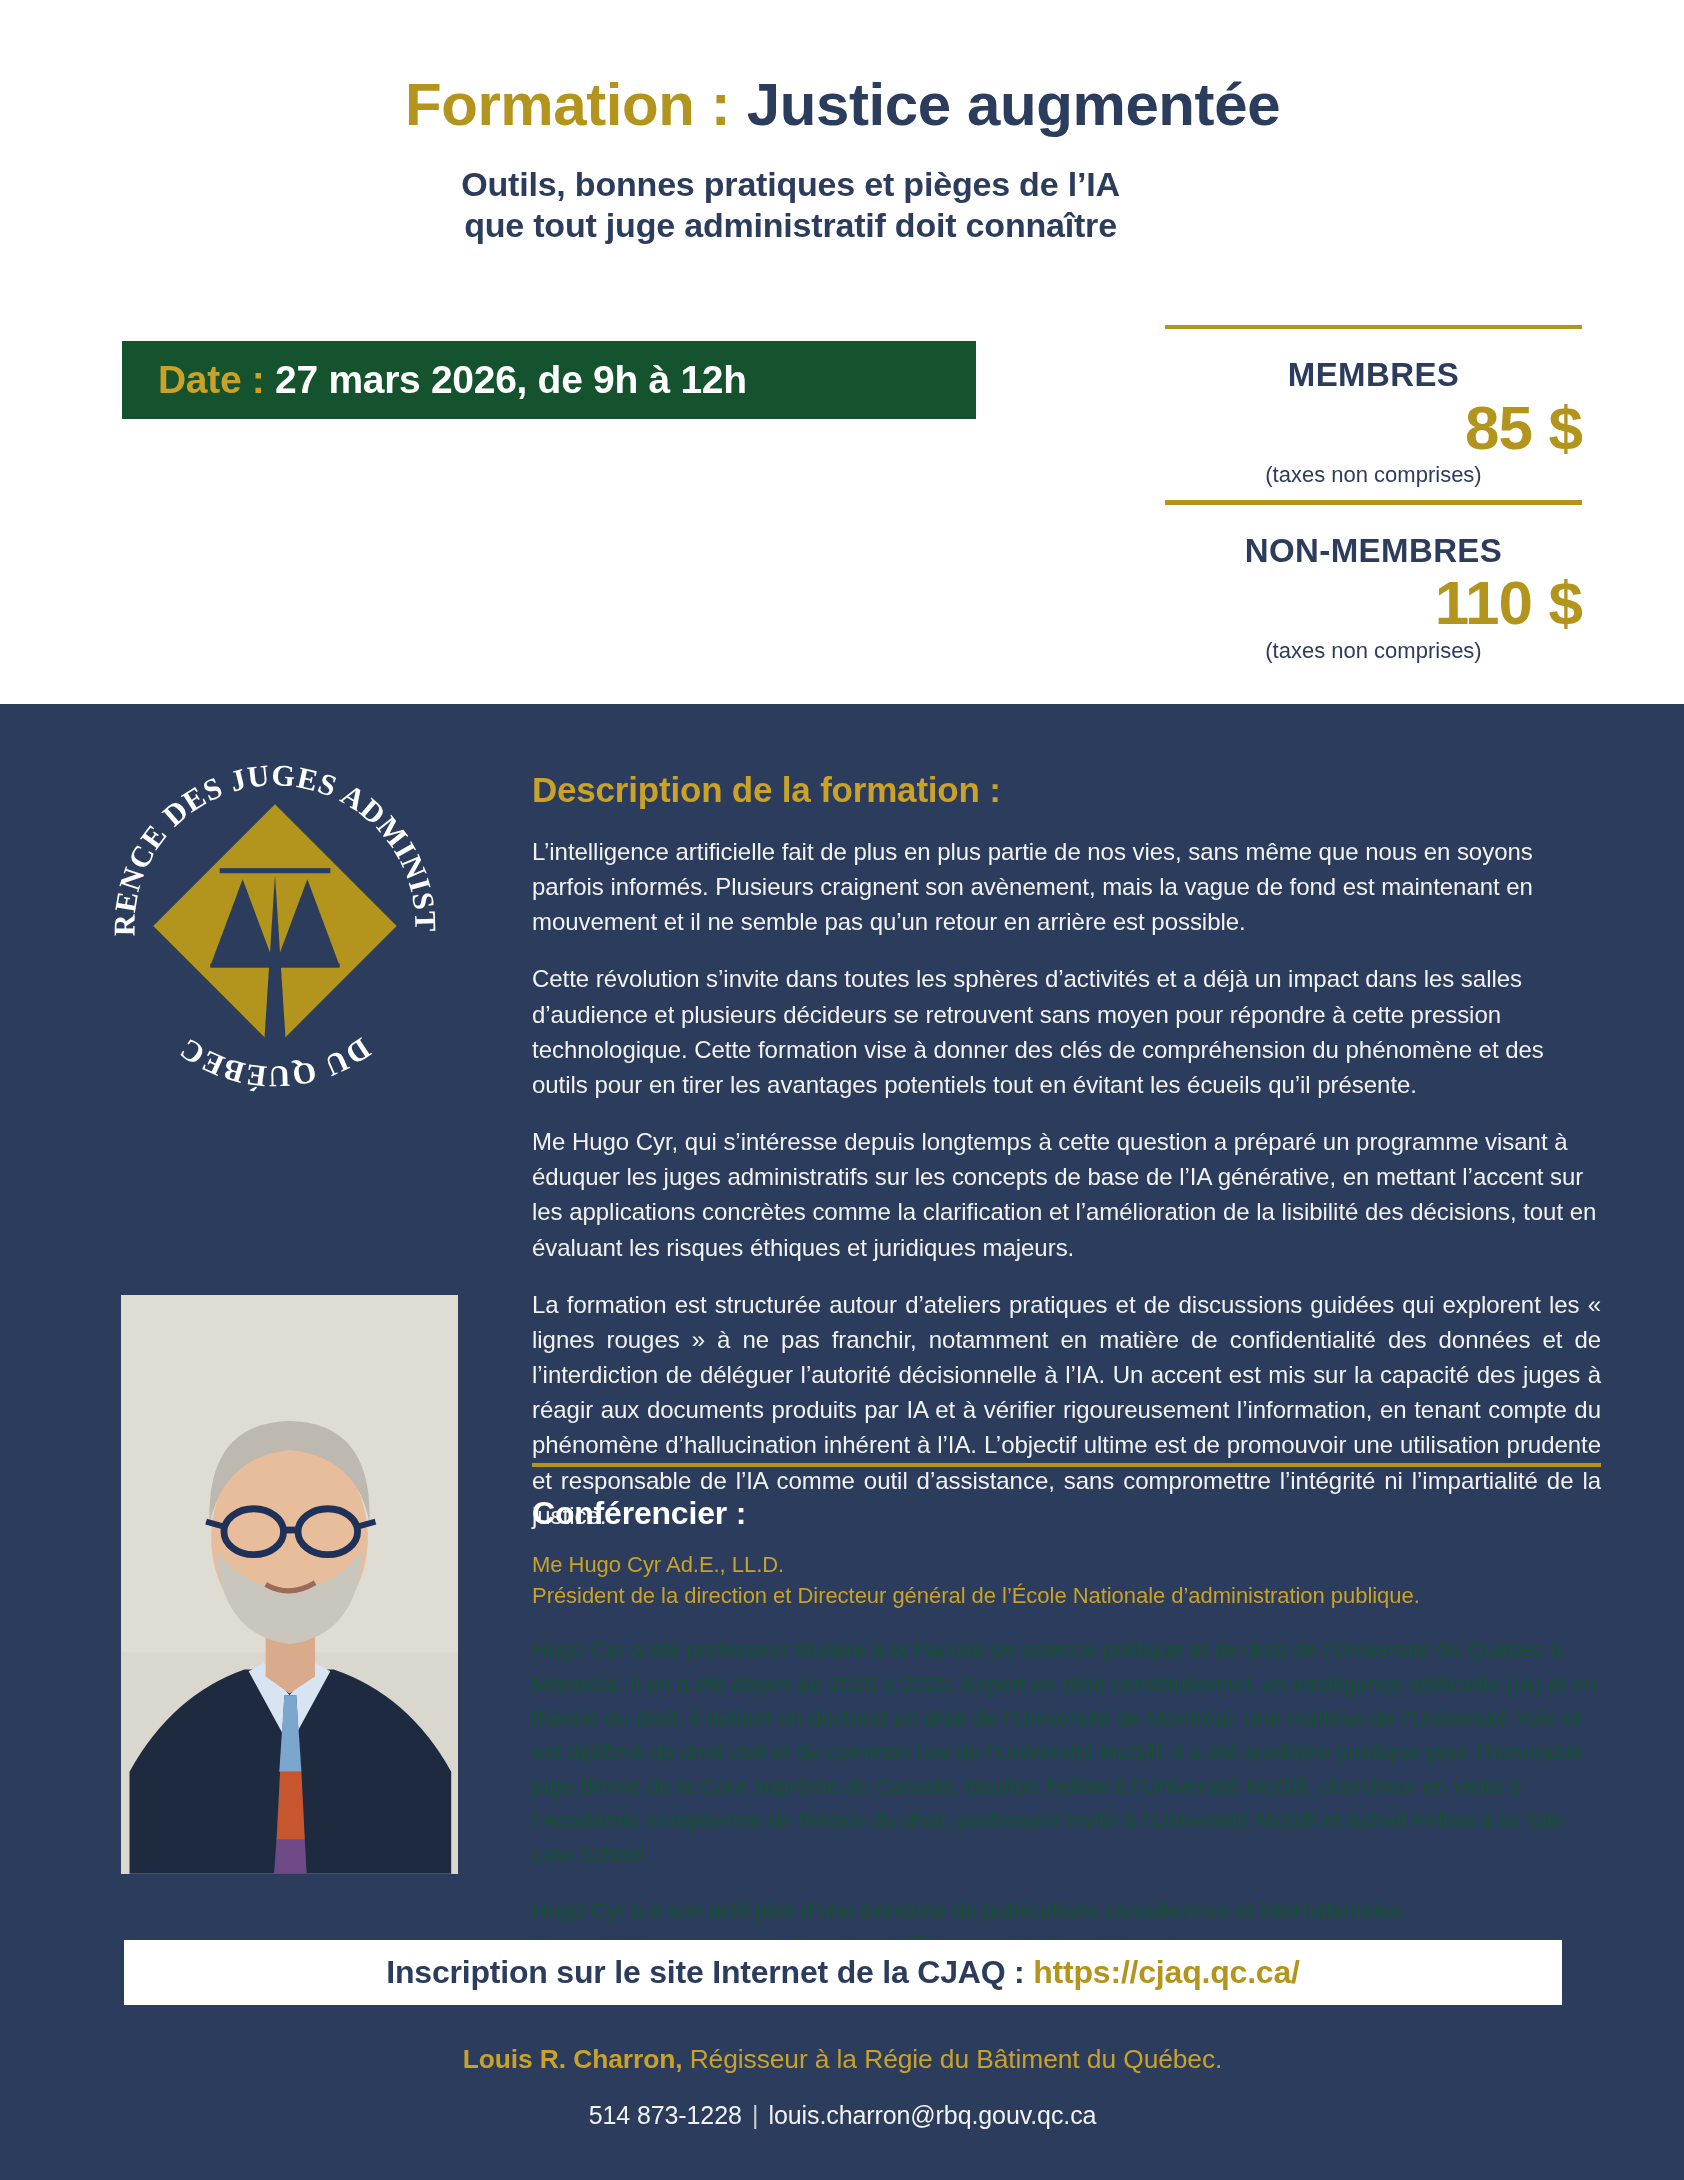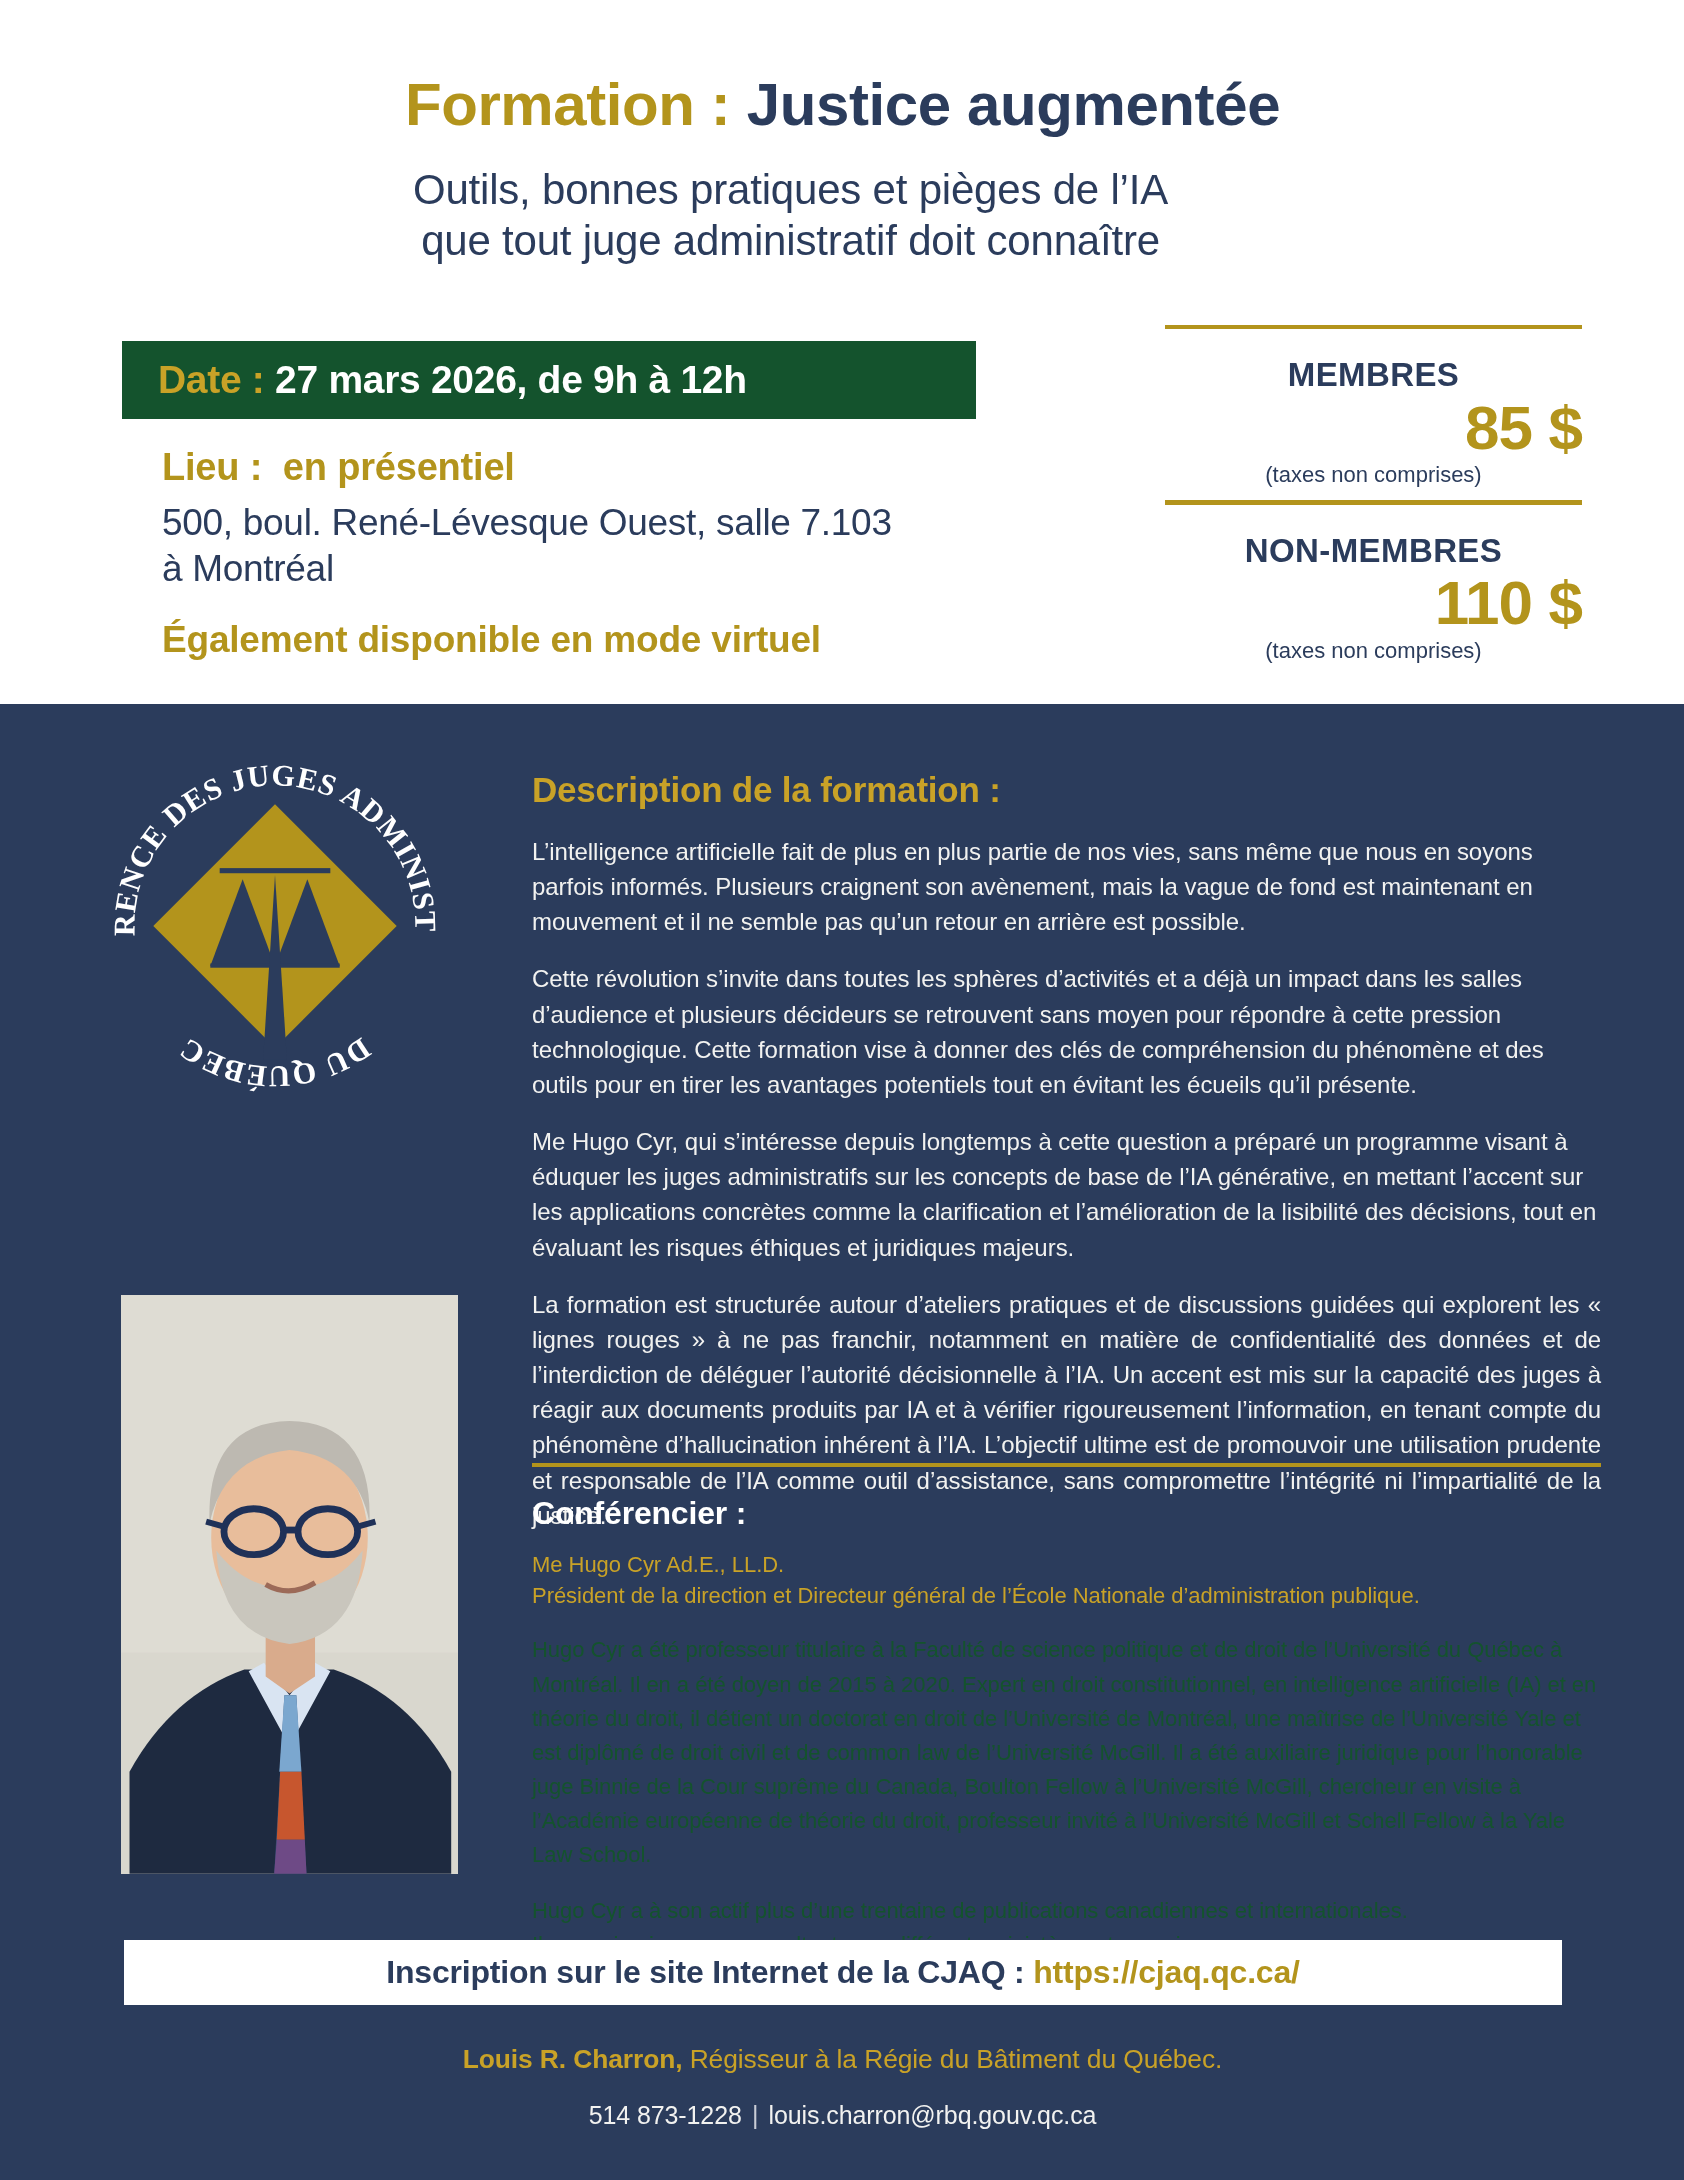--- a/index.html
+++ b/index.html
@@ -21,21 +21,21 @@
   .title-wrap { position:absolute; left:0; top:73px; width:1685px; text-align:center; }
   .title-main {
     font-size:60px; font-weight:bold; letter-spacing:-0.4px;
     line-height:1.08; white-space:nowrap;
   }
   .t-gold  { color:#B3941C; }
   .t-navy  { color:#2B3C5C; }
 
   .title-sub {
     position:absolute; left:0; top:164px; width:1581px; text-align:center;
-    color:#2B3C5C; font-size:42px; font-weight:normal; line-height:1.22;
+    color:#2B3C5C; font-size:34px; font-weight:bold; line-height:1.22;
     letter-spacing:-0.2px;
   }
   .title-sub div { white-space:nowrap; }
 
   
   .date-banner {
     position:absolute; left:122px; top:341px; width:854px; height:78px;
     background:#14532d; display:flex; align-items:center;
   }
   .date-banner .inner {
@@ -160,26 +160,20 @@
 
   <div class="title-sub">
     <div>Outils, bonnes pratiques et pièges de l’IA</div>
     <div>que tout juge administratif doit connaître</div>
   </div>
 
   <div class="date-banner">
     <div class="inner"><span class="date-label">Date : </span><span class="date-value">27 mars 2026, de 9h à 12h</span></div>
   </div>
 
-  <div class="place-block">
-    <div class="place-line-1"><span>Lieu :</span>&nbsp; <span>en présentiel</span></div>
-    <div class="place-line-2">500, boul. René-Lévesque Ouest, salle 7.103</div>
-    <div class="place-line-3">à Montréal</div>
-    <div class="place-virtual">Également disponible en mode virtuel</div>
-  </div>
 
   <div class="price-block">
     <div class="price-rule"></div>
     <div class="price-group">
       <div class="price-tier">MEMBRES</div>
       <div class="price-amount">85 $</div>
       <div class="price-note">(taxes non comprises)</div>
     </div>
     <div class="price-rule"></div>
     <div class="price-group">

